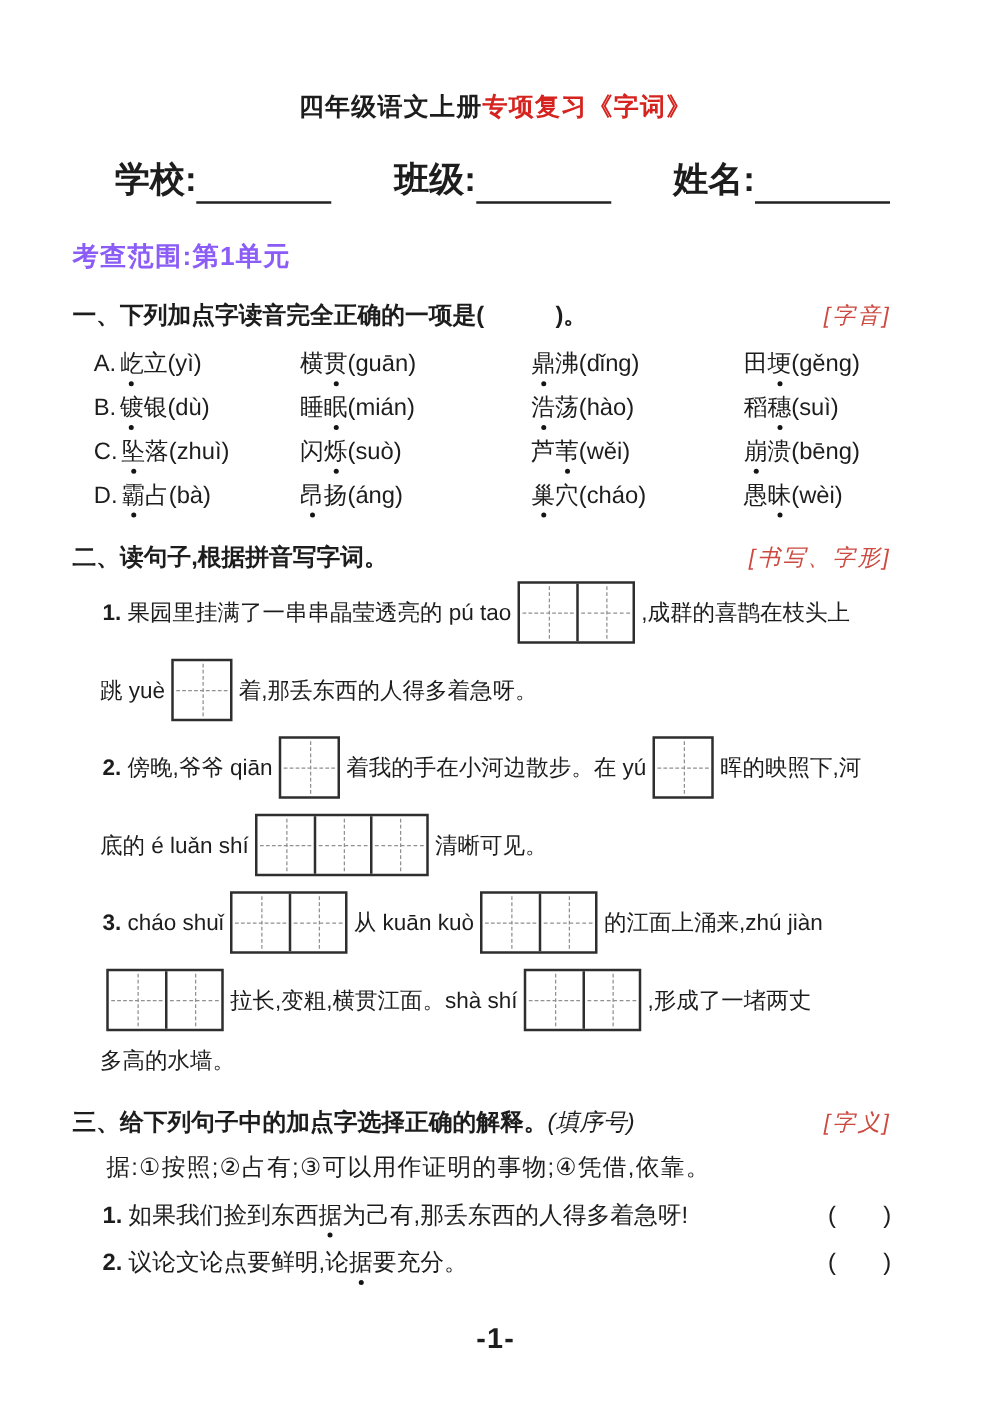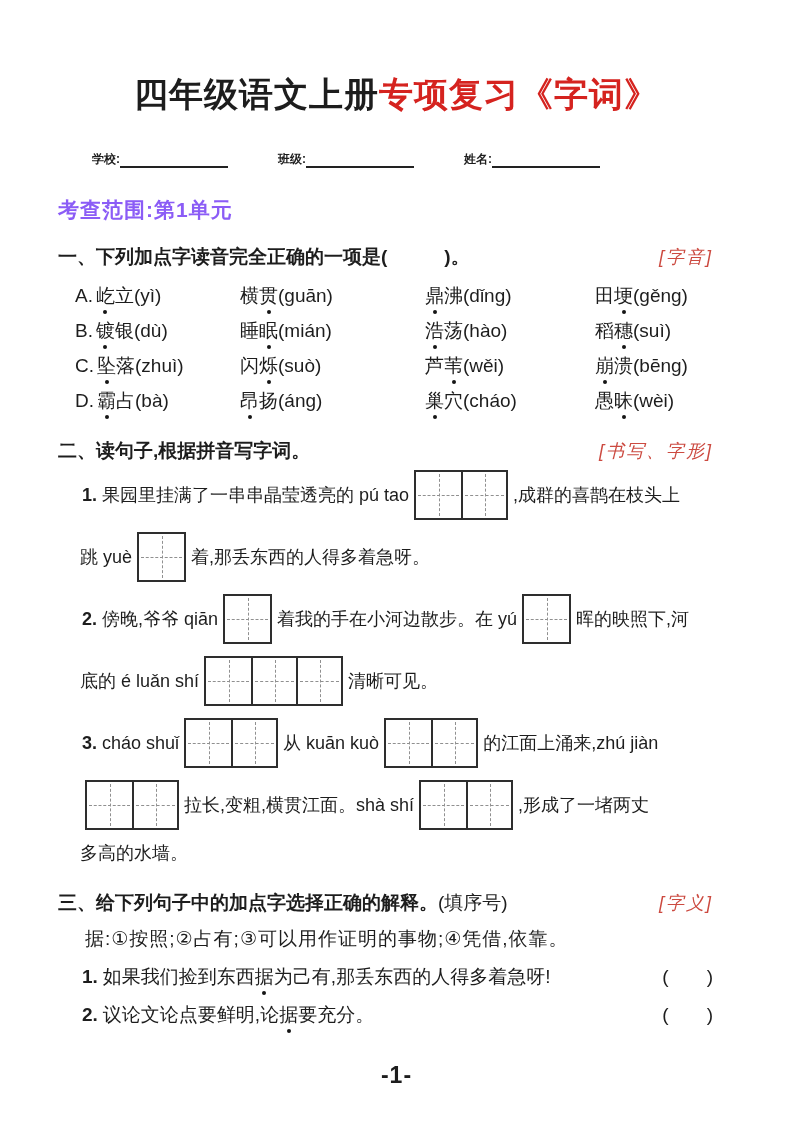--- a/index.html
+++ b/index.html
@@ -9,36 +9,36 @@
     width: 793px;
     height: 1122px;
     margin: 0 auto;
     background: #ffffff;
     color: #1d1d1d;
     font-family: "Liberation Sans", "DejaVu Sans", sans-serif;
     overflow: hidden;
   }
 
   
-  .title { padding-top: 72px; text-align: center; font-size: 34px; font-weight: 700; letter-spacing: 1px; }
+  .title { padding-top: 72px; text-align: center; font-size: 20px; font-weight: 700; letter-spacing: 1px; }
   .title .red { color: #d5231f; }
 
   
-  .info-row { display: flex; margin: 26px 0 0 92px; font-size: 12px; font-weight: 600; align-items: center; }
+  .info-row { display: flex; margin: 26px 0 0 92px; font-size: 28px; font-weight: 600; align-items: center; }
   .field { display: flex; align-items: flex-end; }
   .field + .field { margin-left: 50px; }
   .blank { display: inline-block; width: 108px; height: 24px; border-bottom: 2px solid #222; }
 
   
   .scope { margin: 28px 0 0 58px; font-size: 21px; font-weight: 700; color: #8b5cf6; letter-spacing: 1px; }
 
   
   .qhead { display: flex; justify-content: space-between; align-items: baseline; margin: 20px 80px 0 58px; font-size: 19px; font-weight: 700; }
   .tag { color: #cc4a40; font-weight: 400; font-style: italic; font-size: 18px; letter-spacing: 2px; white-space: nowrap; text-align: center; }
-  .qhead .note { font-weight: 400; }
+  .qhead .note { font-weight: 400; font-style: italic; }
 
   
   .opts { margin: 8px 0 0 75px; font-size: 19px; }
   .opt-row { display: grid; grid-template-columns: 165px 185px 170px 1fr; height: 35px; align-items: center; }
   .opt-label { margin-right: 3px; }
 
   
   .dotted { position: relative; display: inline-block; }
   .dotted::after {
     content: ""; position: absolute; left: 50%; bottom: -5px;

